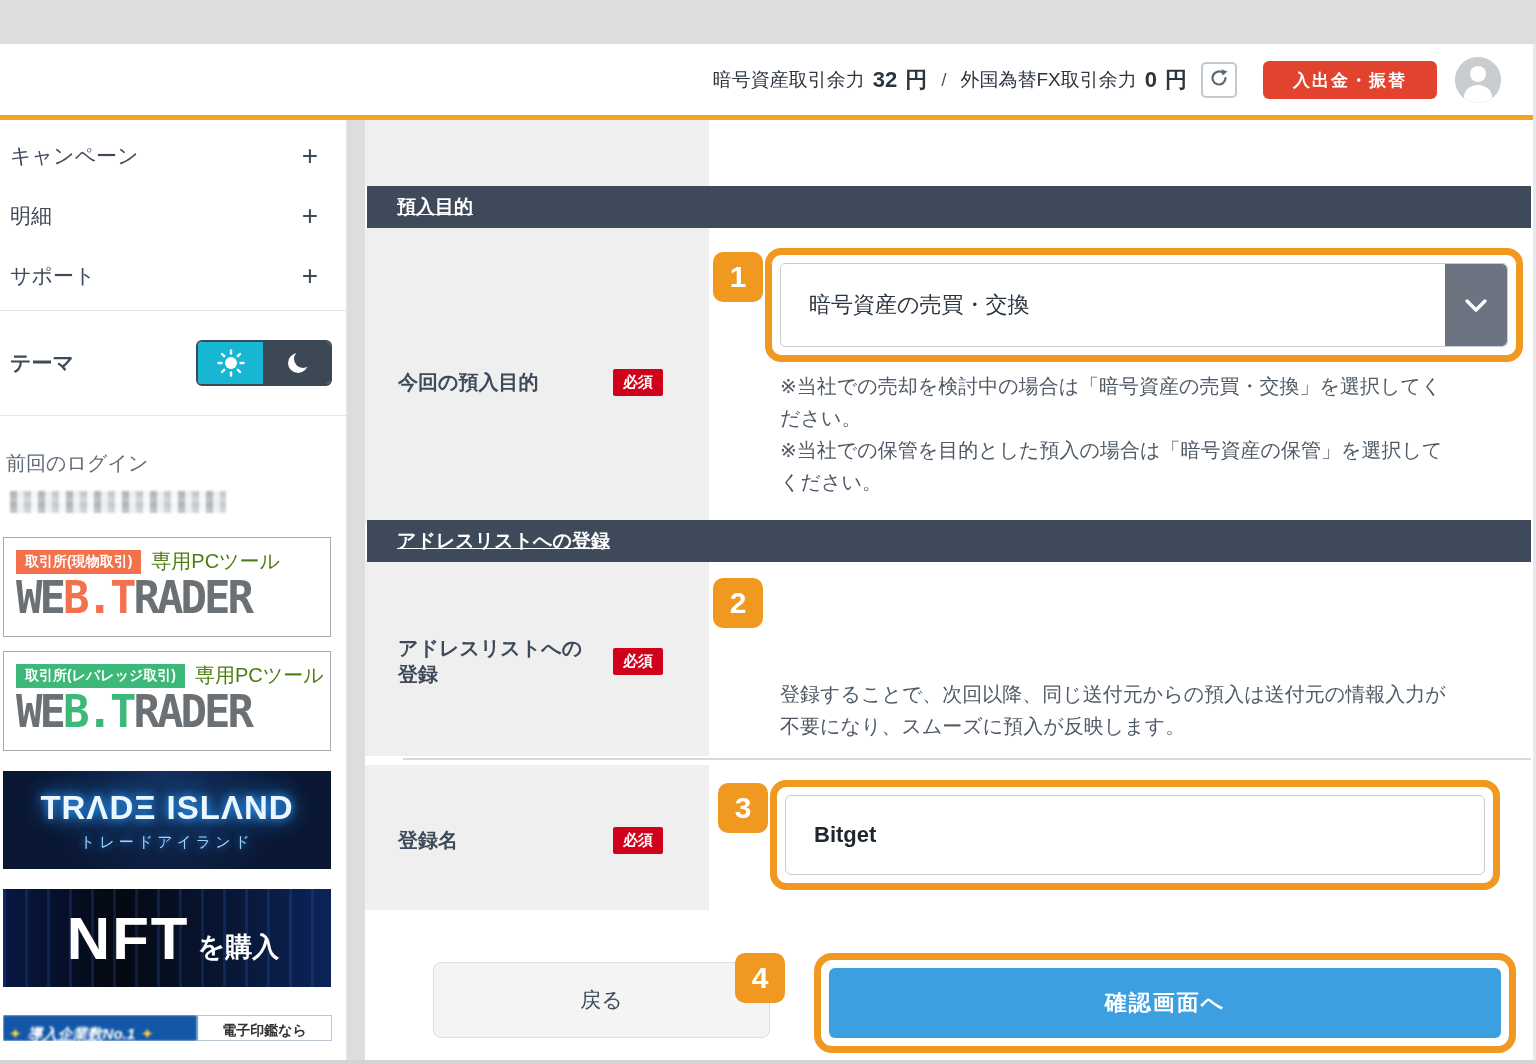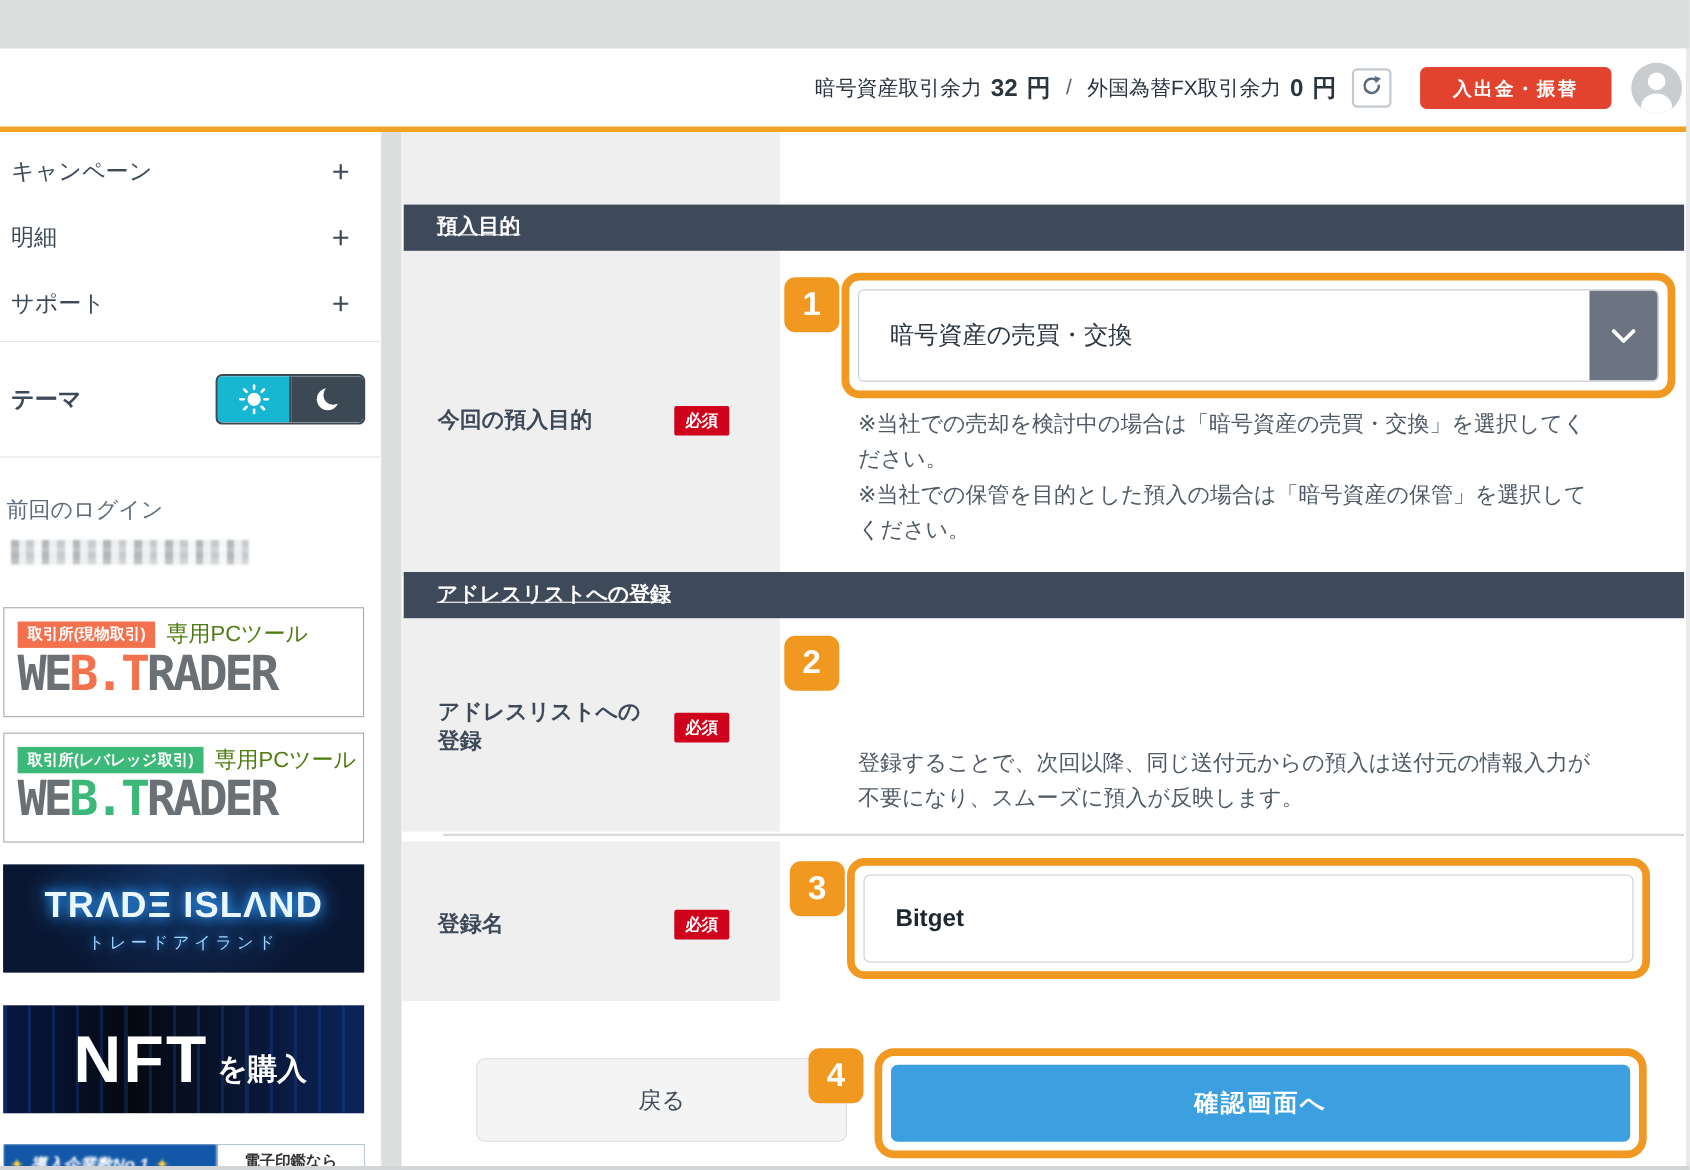--- a/index.html
+++ b/index.html
@@ -11,21 +11,21 @@
   .abs { position:absolute; }
 
   
   .chrome-top { left:0; top:0; width:1536px; height:44px; background:#dcdddd; }
   .frame-bottom { left:0; top:1060px; width:1536px; height:4px; background:#d2d4d5; }
   .frame-right { left:1533px; top:44px; width:3px; height:1016px; background:#e8e9ea; }
 
   
   .header { left:0; top:44px; width:1533px; height:72px; background:#fff; }
   .header-accent { left:0; top:115px; width:1533px; height:5px; background:#f2a324; }
-  .header-inner { position:absolute; right:4px; top:0; height:72px; display:flex; align-items:center; gap:14px; }
+  .header-inner { position:absolute; right:32px; top:0; height:72px; display:flex; align-items:center; gap:14px; }
   .balances { display:flex; align-items:center; gap:8px; font-size:19px; color:#2b3540; white-space:nowrap; }
   .balances b { font-size:22px; }
   .bal-sep { color:#55606c; padding:0 6px; }
   .refresh-btn { width:36px; height:36px; border:2px solid #c3c9ce; border-radius:5px; background:#fff;
     display:flex; align-items:center; justify-content:center; cursor:pointer; }
   .red-btn { min-width:174px; height:38px; background:#e2432e; color:#fff; border:none; border-radius:6px;
     font-size:17px; font-weight:bold; letter-spacing:2px; padding:0 22px; cursor:pointer;
     font-family:inherit; margin-left:12px; }
   .avatar { width:46px; height:46px; border-radius:50%; background:#c9cdd0; overflow:hidden; margin-left:4px; cursor:pointer; }
 
@@ -189,42 +189,42 @@
       </div>
     </div>
   </div>
   <div class="side-divider"></div>
 
   <div style="padding-left:10px;">
     <div class="lastlogin-label">前回のログイン</div>
     <div class="lastlogin-mask"></div>
   </div>
 
-  <div class="banner wt-banner" style="margin-top:39px;">
+  <div class="banner wt-banner" style="margin-top:24px;">
     <div class="wt-top">
       <span class="wt-badge" style="background:#f4714e;">取引所(現物取引)</span>
       <span class="wt-tool">専用PCツール</span>
     </div>
     <div class="wt-logo"><span>WE</span><span style="color:#f4714e;">B.T</span><span>RADER</span></div>
   </div>
 
   <div class="banner wt-banner">
     <div class="wt-top">
       <span class="wt-badge" style="background:#3cb878;">取引所(レバレッジ取引)</span>
       <span class="wt-tool">専用PCツール</span>
     </div>
     <div class="wt-logo"><span>WE</span><span style="color:#3cb878;">B.T</span><span>RADER</span></div>
   </div>
 
   <div class="banner dark-banner ti-banner" style="margin-top:20px;">
     <div class="ti-title">TRΛDΞ ISLΛND</div>
     <div class="ti-sub">トレードアイランド</div>
   </div>
 
-  <div class="banner dark-banner nft-banner" style="margin-top:30px;padding-left:12px;">
+  <div class="banner dark-banner nft-banner" style="margin-top:20px;padding-left:12px;">
     <span class="nft-title">NFT</span>
     <span class="nft-suffix">を購入</span>
   </div>
 
   <div class="banner partial-banner" style="margin-top:28px;">
     <div class="pb-left">
       <span class="pb-star">✦</span>
       <span>導入企業数No.1</span>
       <span class="pb-star">✦</span>
     </div>
@@ -282,19 +282,19 @@
   </div>
 
   <div class="ann-badge" style="left:353px; top:663px;">3</div>
   <div class="ann-box" style="left:405px; top:660px; width:730px; height:110px;">
     <input class="name-input" type="text" value="Bitget" style="">
   </div>
 
   <button class="back-btn">戻る</button>
 
   <div class="ann-badge" style="left:370px; top:833px;">4</div>
-  <div class="ann-box" style="left:430px; top:833px; width:702px; height:100px; border-radius:18px;">
+  <div class="ann-box" style="left:449px; top:833px; width:702px; height:100px; border-radius:18px;">
     <button class="confirm-btn">確認画面へ</button>
   </div>
 </div>
 
 <div class="abs frame-bottom"></div>
 <div class="abs frame-right"></div>
 
 </body></html>

